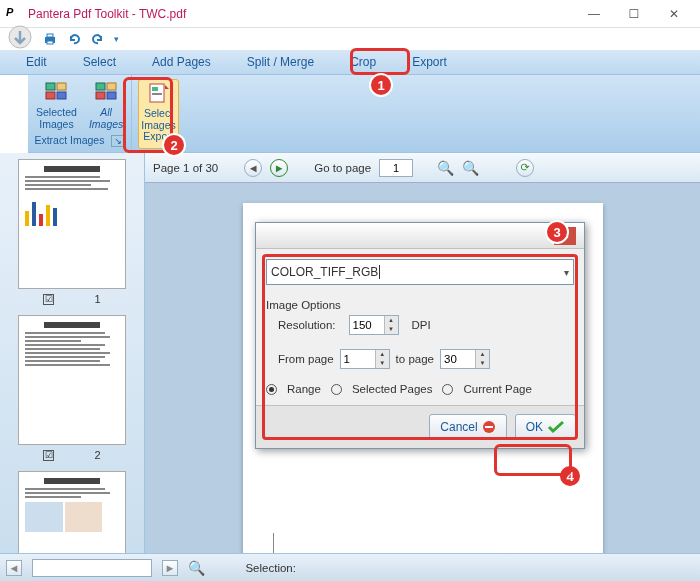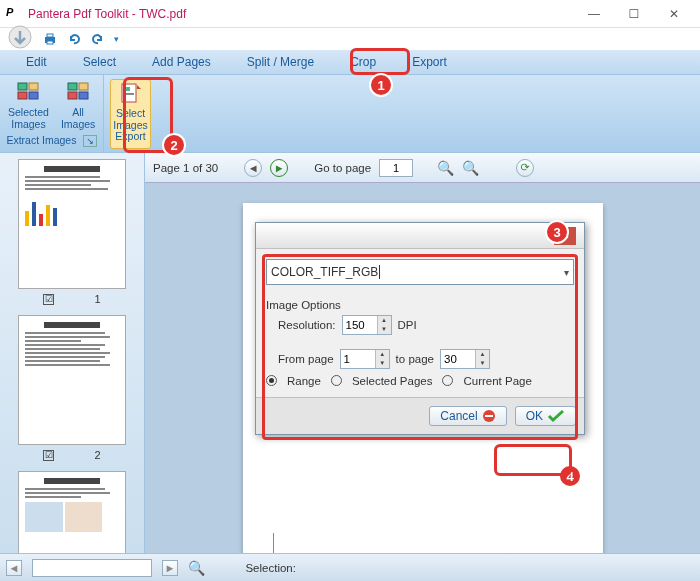--- a/index.html
+++ b/index.html
@@ -13,21 +13,21 @@
   .qat { height: 22px; background: #fff; display: flex; align-items: center; padding: 0 6px; gap: 8px; }
   .qat .down-arrow { width: 28px; height: 28px; position: relative; }
   .qat .down-arrow svg { width: 28px; height: 28px; }
   .qat .small-btn { width: 16px; height: 16px; color: #2a7ab9; font-size: 14px; }
 
   .menubar { height: 25px; background: linear-gradient(#d6e7f7, #bcd8f0); display: flex; align-items: center; padding: 0 20px; gap: 24px; font-size: 12px; color: #1a5a9c; border-bottom: 1px solid #9fc3e0; position: relative; }
   .menubar .tab { padding: 2px 6px; cursor: default; }
   .callout-1 { position: absolute; left: 350px; top: 48px; width: 60px; height: 27px; border: 3px solid #e0322f; border-radius: 6px; pointer-events: none; z-index: 40; }
   .badge { position: absolute; width: 24px; height: 24px; background: #e0322f; color: #fff; border-radius: 50%; display: flex; align-items: center; justify-content: center; font-size: 13px; font-weight: bold; z-index: 41; border: 2px solid #fff; }
 
-  .ribbon { height: 78px; background: linear-gradient(#cfe4f6, #a9cdea); display: flex; align-items: stretch; border-bottom: 1px solid #9fc3e0; position: relative; }
+  .ribbon { height: 78px; background: linear-gradient(#cfe4f6, #a9cdea); display: flex; align-items: stretch; border-bottom: 1px solid #9fc3e0; position: relative; margin-left: 28px; }
   .ribbon-group { padding: 4px 6px 2px 6px; display: flex; flex-direction: column; align-items: center; justify-content: flex-start; border-right: 1px solid #9fc3e0; }
   .ribbon-group .icons-row { display: flex; gap: 8px; }
   .ribbon-btn { display: flex; flex-direction: column; align-items: center; font-size: 10.5px; color: #1a5a9c; text-align: center; line-height: 1.1; gap: 2px; padding: 2px; }
   .ribbon-btn .ic { width: 24px; height: 24px; }
   .ribbon-group .group-label { font-size: 10.5px; color: #1a5a9c; margin-top: 2px; }
   .ribbon-btn.selected { background: #fce9a9; border: 1px solid #e2b544; border-radius: 3px; }
   .callout-2 { position: absolute; left: 123px; top: 77px; width: 50px; height: 76px; border: 3px solid #e0322f; border-radius: 6px; pointer-events: none; z-index: 40; }
 
   .workarea { position: absolute; top: 153px; left: 0; right: 0; bottom: 28px; display: flex; background: #dde; }
   .thumbs-pane { width: 145px; background: linear-gradient(#e8f1fa, #c9deee); border-right: 1px solid #9fc3e0; overflow-y: auto; padding: 6px; }
@@ -57,25 +57,25 @@
   .dialog .dlg-title { height: 26px; background: linear-gradient(#fff, #e2e2e2); border-bottom: 1px solid #c0c0c0; display: flex; align-items: center; padding: 0 8px; font-size: 12px; color: #333; }
   .dialog .dlg-close { margin-left: auto; width: 22px; height: 18px; background: #c94d41; color: #fff; display: flex; align-items: center; justify-content: center; font-size: 11px; }
   .dialog .dlg-body { padding: 10px; font-size: 11.5px; color: #333; }
   .fieldset-label { font-size: 11.5px; margin-bottom: 4px; }
   .combo { width: 100%; height: 22px; border: 1px solid #7a96ac; background: #fff; padding: 12px 4px; font-size: 12px; display: flex; align-items: center; }
   .combo .dd { margin-left: auto; font-size: 10px; color: #555; }
   .num-input { display: inline-flex; align-items: center; border: 1px solid #97aec2; height: 20px; background: #fff; }
   .num-input input { width: 34px; border: none; text-align: left; font-size: 11.5px; padding: 0 3px; }
   .num-input .spin { width: 14px; display: flex; flex-direction: column; border-left: 1px solid #bbb; }
   .num-input .spin span { font-size: 6px; text-align: center; line-height: 9px; color: #444; background: #e8e8e8; }
-  .radio-row { display: flex; gap: 10px; margin-top: 6px; font-size: 11.5px; }
+  .radio-row { display: flex; gap: 10px; align-items: center; margin-top: 14px; font-size: 11.5px; }
   .radio { width: 11px; height: 11px; border: 1px solid #555; border-radius: 50%; display: inline-flex; align-items: center; justify-content: center; }
   .radio .dot { width: 5px; height: 5px; background: #333; border-radius: 50%; }
   .dlg-buttons { display: flex; justify-content: flex-end; gap: 8px; padding: 8px; background: #e4e4e4; border-top: 1px solid #c0c0c0; }
-  .dlg-btn { height: 20px; padding: 0 10px; display: flex; align-items: center; gap: 4px; font-size: 12px; background: linear-gradient(#fdfdfd, #e2e9ef); border: 1px solid #97aec2; border-radius: 3px; color: #1a5a9c; }
+  .dlg-btn { height: 26px; padding: 0 10px; display: flex; align-items: center; gap: 4px; font-size: 12px; background: linear-gradient(#fdfdfd, #e2e9ef); border: 1px solid #97aec2; border-radius: 3px; color: #1a5a9c; }
   .callout-3 { position: absolute; left: 262px; top: 254px; width: 316px; height: 186px; border: 3px solid #e0322f; border-radius: 4px; pointer-events: none; z-index: 42; }
   .callout-4 { position: absolute; left: 494px; top: 444px; width: 78px; height: 32px; border: 3px solid #e0322f; border-radius: 6px; pointer-events: none; z-index: 42; }
 
   .statusbar { position: absolute; left: 0; right: 0; bottom: 0; height: 28px; background: linear-gradient(#e8f1fa, #cdddeb); border-top: 1px solid #9fc3e0; display: flex; align-items: center; padding: 0 6px; gap: 10px; font-size: 11.5px; color: #333; }
   .statusbar .search { width: 120px; height: 18px; border: 1px solid #97aec2; background: #fff; }
   .stat-ic-box { width:16px; height:16px; border:1px solid #97aec2; background:linear-gradient(#fff,#dce8f2); display:inline-flex; align-items:center; justify-content:center; font-size:11px; color:#888;}
 </style>
 </head>
 <body>
 
@@ -142,21 +142,21 @@
         <span style="white-space:pre-line;">Selected
 Images</span>
       </div>
       <div class="ribbon-btn">
         <svg class="ic" viewBox="0 0 24 24">
             <rect x="2" y="2" width="9" height="7" fill="#4b8" stroke="#265"></rect>
             <rect x="13" y="2" width="9" height="7" fill="#ec7" stroke="#a73"></rect>
             <rect x="2" y="11" width="9" height="7" fill="#d55" stroke="#833"></rect>
             <rect x="13" y="11" width="9" height="7" fill="#57c" stroke="#349"></rect>
           </svg>
-        <span style="white-space:pre-line;">All
+        <span style="white-space:pre-line;font-style:italic;">All
 Images</span>
       </div>
     </div>
     <div class="group-label">
       <span>Extract Images</span>
       <span style="margin-left:4px;font-size:9px;border:1px solid #7aa;padding:0 2px;">↘</span>
     </div>
   </div>
   <div class="ribbon-group" style="border-right:none;">
     <div class="ribbon-btn selected" style="height:70px;">
@@ -278,21 +278,21 @@
   </div>
   <div class="dlg-body">
     <div class="combo">
       <span>COLOR_TIFF_RGB</span>
       <span style="border-left:1px solid #333;height:14px;margin-left:1px;"></span>
       <span class="dd">▾</span>
     </div>
 
     <div style="height:14px;"></div>
     <div class="fieldset-label">Image Options</div>
-    <div style="display:flex;align-items:center;gap:6px;margin:4px 0 0 12px;">
+    <div style="display:flex;align-items:center;gap:13px;margin:4px 0 0 12px;">
       <span>Resolution:</span>
       <span class="num-input">
         <input value="150" style="">
         <span class="spin">
             <span>▲</span>
             <span>▼</span>
           </span>
       </span>
       <span>DPI</span>
     </div>

